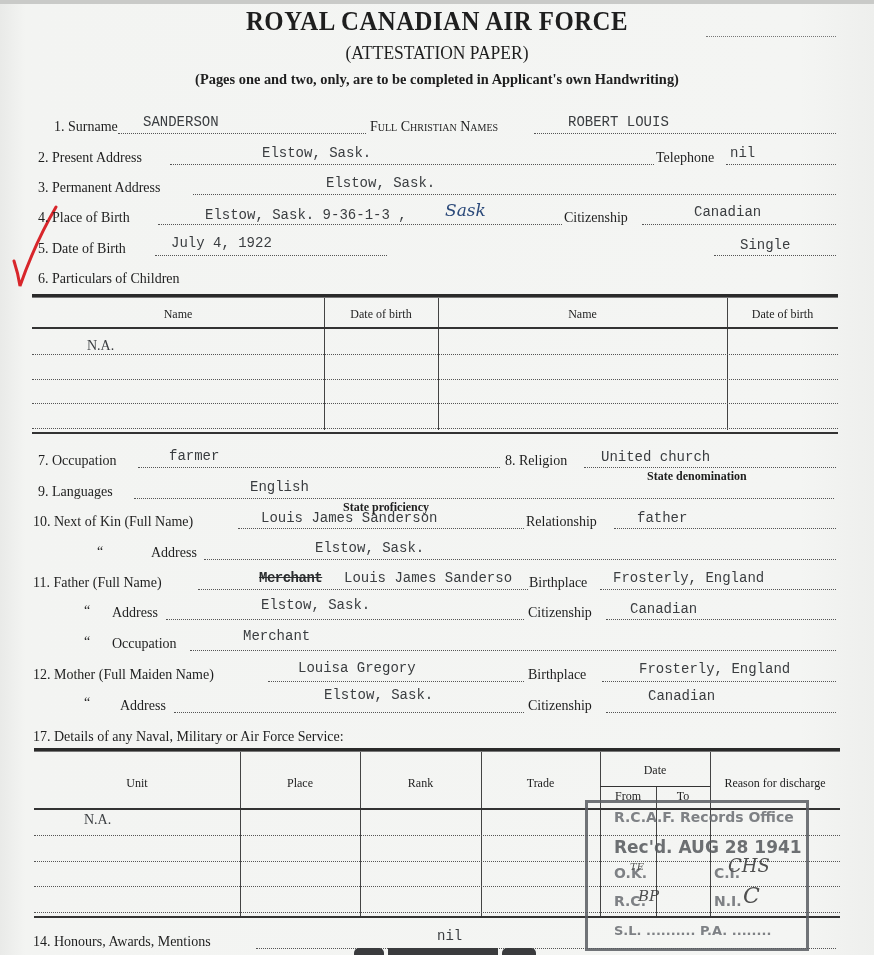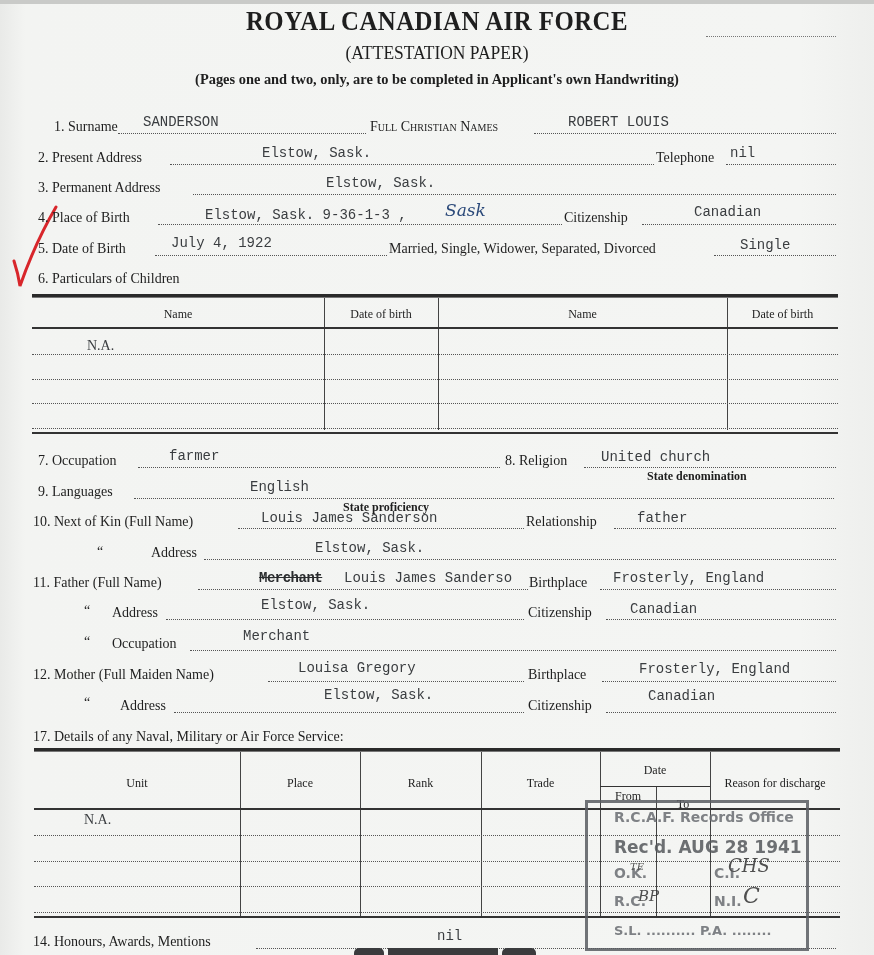--- a/index.html
+++ b/index.html
@@ -69,21 +69,20 @@
   <div class="dots" style="left:158px;top:224px;width:404px;"></div>
   <span class="abs tw" style="left:205px;top:207px;">Elstow, Sask. 9-36-1-3 ,</span>
   <span class="abs handwrite" style="left:445px;top:200px;font-size:17px;">Sask</span>
   <span class="abs lbl" style="left:564px;top:210px;">Citizenship</span>
   <div class="dots" style="left:642px;top:224px;width:194px;"></div>
   <span class="abs tw" style="left:694px;top:204px;">Canadian</span>
 
   <span class="abs lbl" style="left:38px;top:241px;">5. Date of Birth</span>
   <div class="dots" style="left:155px;top:255px;width:232px;"></div>
   <span class="abs tw" style="left:171px;top:235px;">July 4, 1922</span>
-  <span class="abs lbl" style="left:389px;top:241px;">Married, Single, Widower, Separated, Divorced</span>
   <div class="dots" style="left:714px;top:255px;width:122px;"></div>
   <span class="abs tw" style="left:740px;top:237px;">Single</span>
 
   <span class="abs lbl" style="left:38px;top:271px;">6. Particulars of Children</span>
 
   <div class="rule-thick" style="left:32px;top:294px;width:806px;"></div>
   <div class="rule" style="left:32px;top:297px;width:806px;background:#777;"></div>
   <div class="vline" style="left:324px;top:298px;height:132px;"></div>
   <div class="vline" style="left:438px;top:298px;height:132px;"></div>
   <div class="vline" style="left:727px;top:298px;height:132px;"></div>
@@ -171,21 +170,21 @@
   <div class="vline" style="left:710px;top:752px;height:164px;"></div>
   <div class="vline" style="left:656px;top:787px;height:129px;"></div>
   <div class="rule" style="left:600px;top:786px;width:110px;"></div>
 
   <span class="abs th" style="left:34px;width:206px;top:776px;">Unit</span>
   <span class="abs th" style="left:240px;width:120px;top:776px;">Place</span>
   <span class="abs th" style="left:360px;width:121px;top:776px;">Rank</span>
   <span class="abs th" style="left:481px;width:119px;top:776px;">Trade</span>
   <span class="abs th" style="left:600px;width:110px;top:763px;">Date</span>
   <span class="abs th" style="left:600px;width:56px;top:789px;">From</span>
-  <span class="abs th" style="left:656px;width:54px;top:789px;margin-top:8px;">To</span>
+  <span class="abs th" style="left:656px;width:54px;top:789px;">To</span>
   <span class="abs th" style="left:710px;width:130px;top:776px;">Reason for discharge</span>
 
   <div class="rule" style="left:34px;top:808px;width:806px;height:2px;"></div>
   <span class="abs tw" style="left:84px;top:812px;font-family:'Liberation Serif',serif;">N.A.</span>
   <div class="dots" style="left:34px;top:835px;width:806px;"></div>
   <div class="dots" style="left:34px;top:861px;width:806px;"></div>
   <div class="dots" style="left:34px;top:886px;width:806px;"></div>
   <div class="dots" style="left:34px;top:912px;width:806px;"></div>
   <div class="rule" style="left:34px;top:916px;width:806px;height:2px;"></div>
 

